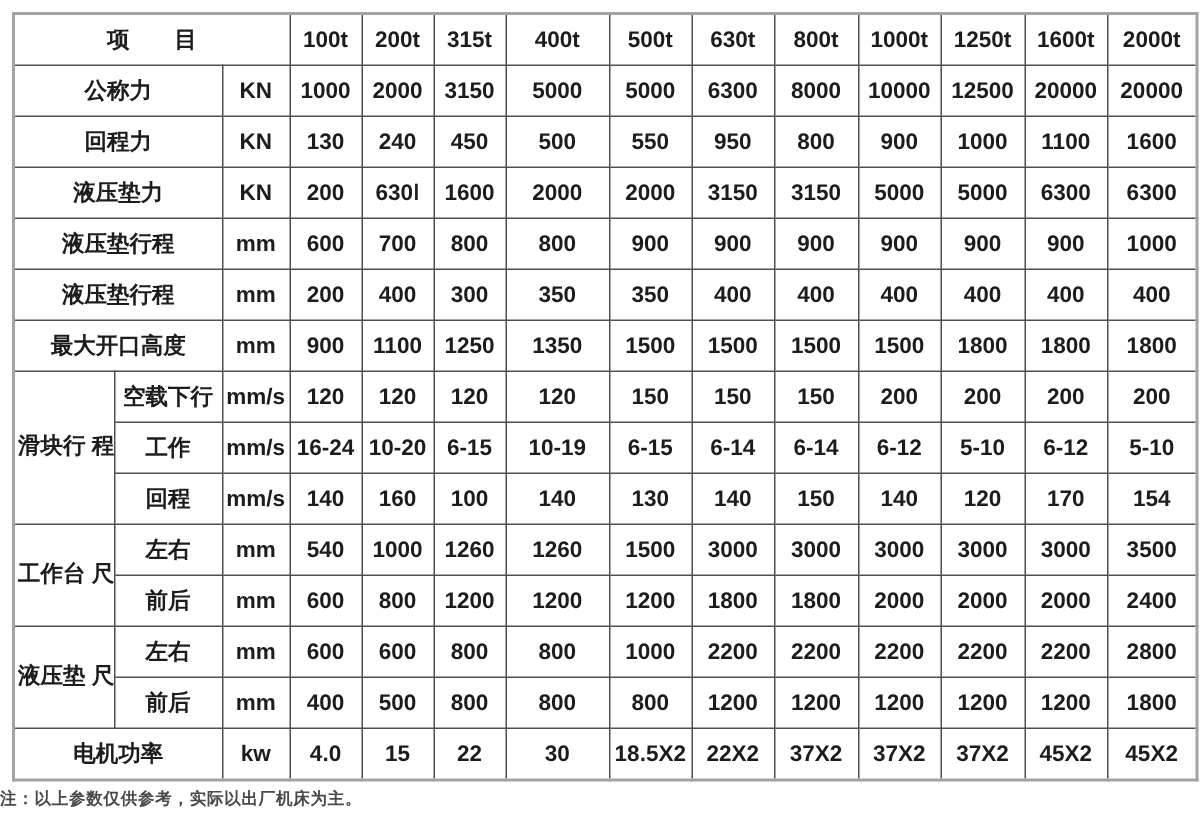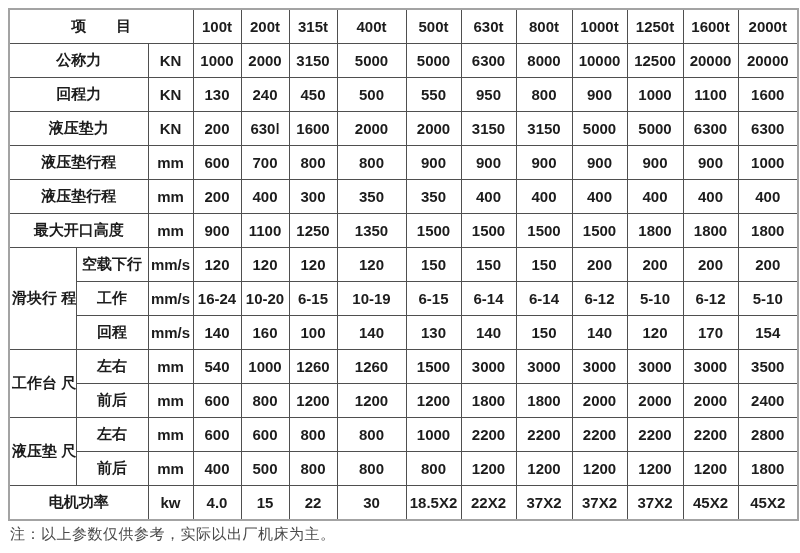--- a/index.html
+++ b/index.html
@@ -31,24 +31,24 @@
   td.group-label{
     white-space:pre-line;
     line-height:2.3;
     font-size:14.5px;
   }
   td.label, td.colhead{font-size:14.5px;}
   td.unit{font-size:12.5px;}
   td.val{font-size:14.5px;}
   .footnote{
     position:absolute;
-    left:10px;
+    left:0;
     top:525px;
-    font-size:15px;
-    font-weight:normal;
+    font-size:11px;
+    font-weight:bold;
     color:#4a4a4a;
     letter-spacing:0.5px;
   }
 </style>
 </head>
 <body>
 
 <div class="sheet">
   <table class="spec">
     <colgroup>

